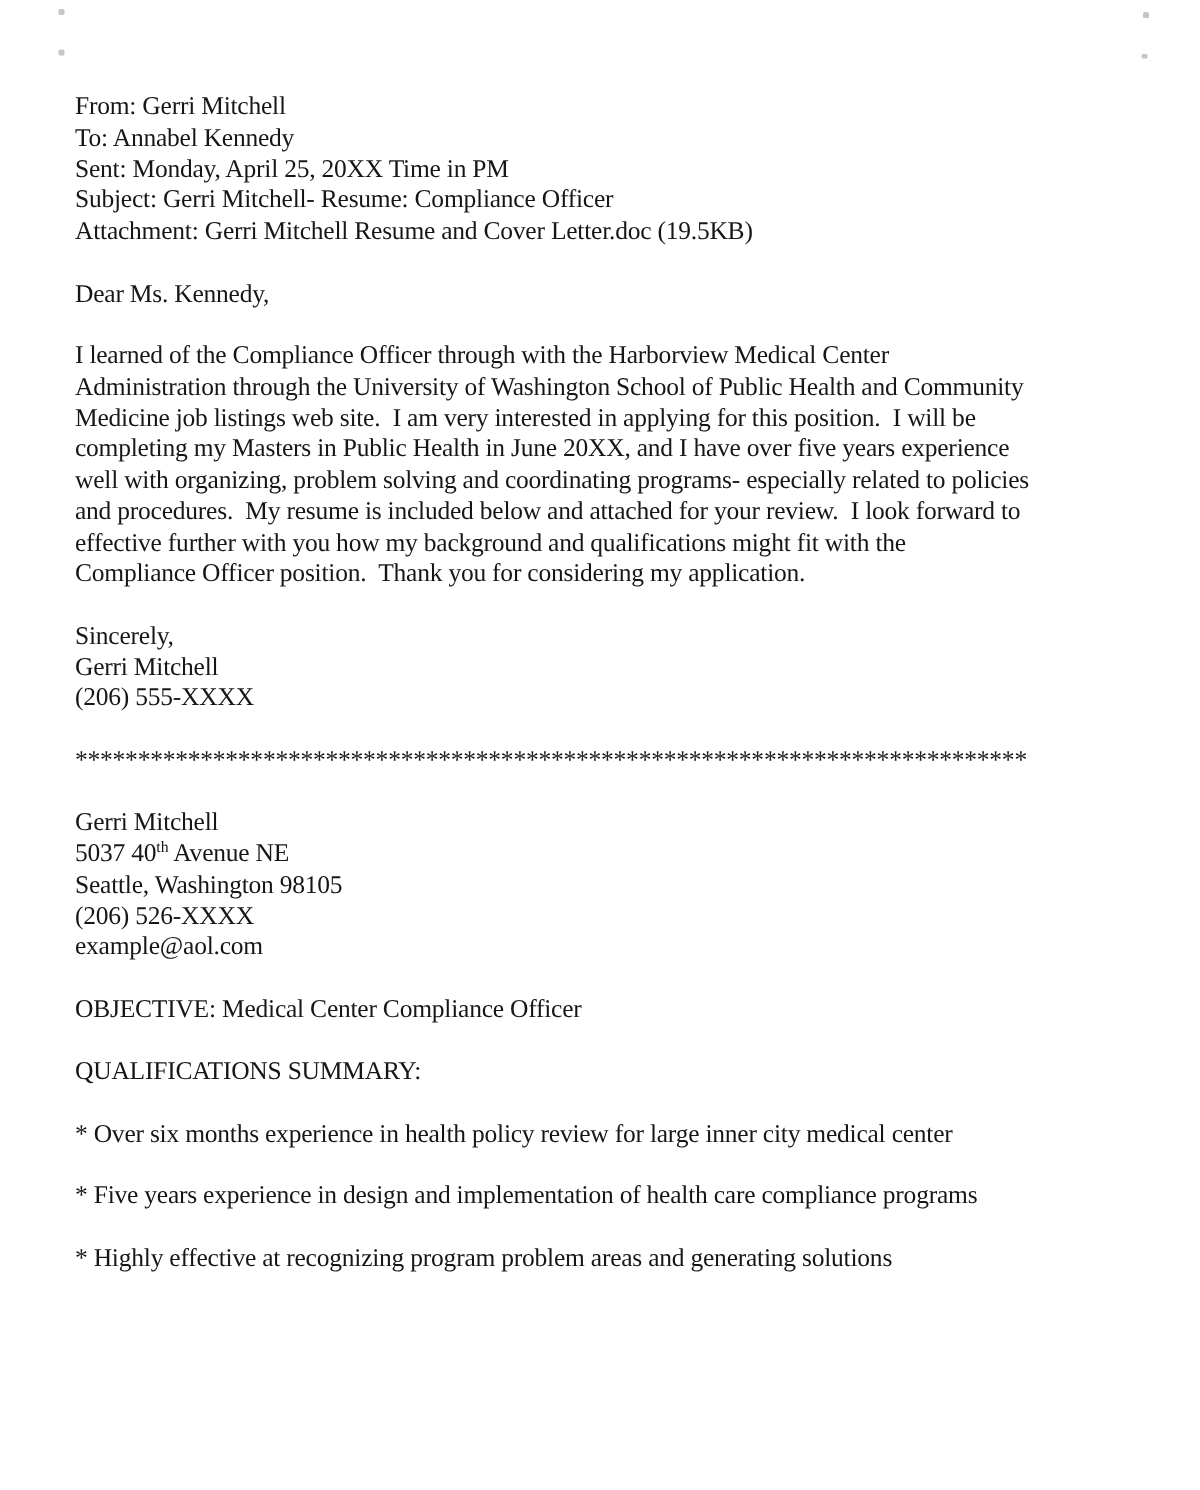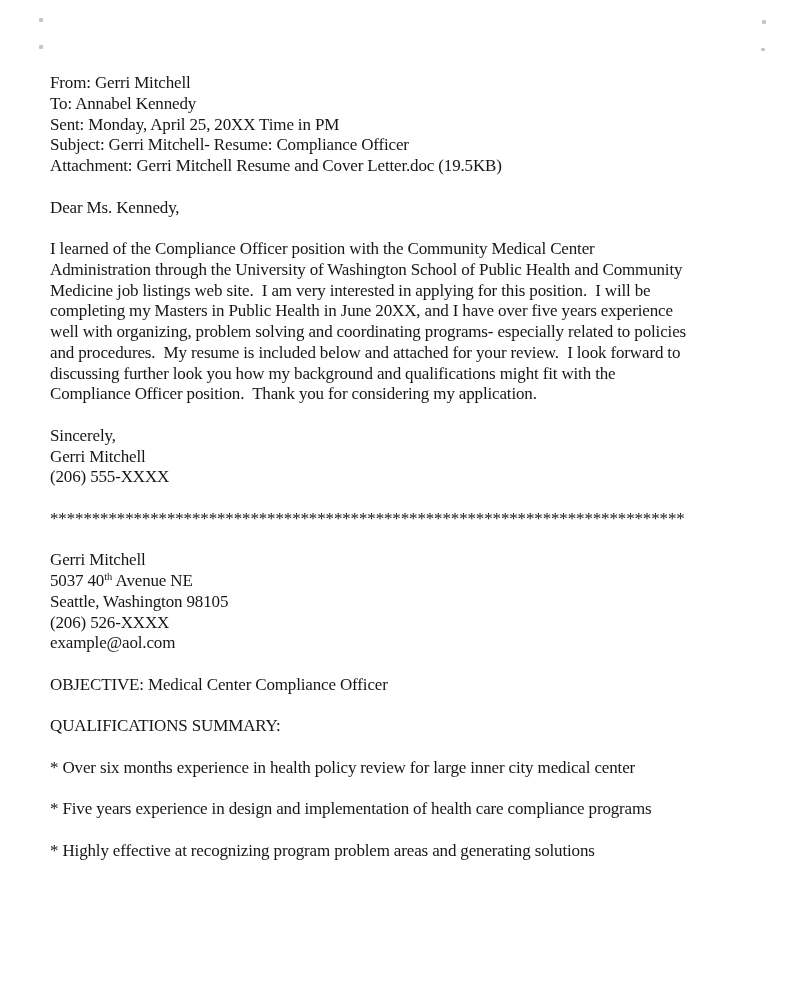--- a/index.html
+++ b/index.html
@@ -17,21 +17,20 @@
     box-sizing: border-box;
     width: 800px;
     height: 932px;
     padding: 61px 50px 0 50px;
     font-family: "Liberation Serif", "DejaVu Serif", serif;
     font-size: 17px;
     line-height: 20.75px;
     letter-spacing: -0.15px;
     color: #161616;
     position: relative;
-    margin-top: 12px;
   }
   .block {
     margin: 0 0 20.75px 0;
   }
   .line {
     white-space: pre-wrap;
   }
   .separator {
     white-space: nowrap;
     overflow: hidden;
@@ -70,27 +69,27 @@
     <div class="line">Sent: Monday, April 25, 20XX Time in PM</div>
     <div class="line">Subject: Gerri Mitchell- Resume: Compliance Officer</div>
     <div class="line">Attachment: Gerri Mitchell Resume and Cover Letter.doc (19.5KB)</div>
   </div>
 
   <div class="block">
     <div class="line">Dear Ms. Kennedy,</div>
   </div>
 
   <div class="block">
-      <div class="line">I learned of the Compliance Officer position with the Community Medical Center</div>
+      <div class="line">I learned of the Compliance Officer through with the Harborview Medical Center</div>
       <div class="line">Administration through the University of Washington School of Public Health and Community</div>
       <div class="line">Medicine job listings web site.  I am very interested in applying for this position.  I will be</div>
       <div class="line">completing my Masters in Public Health in June 20XX, and I have over five years experience</div>
       <div class="line">well with organizing, problem solving and coordinating programs- especially related to policies</div>
       <div class="line">and procedures.  My resume is included below and attached for your review.  I look forward to</div>
-      <div class="line">discussing further look you how my background and qualifications might fit with the</div>
+      <div class="line">effective further with you how my background and qualifications might fit with the</div>
       <div class="line">Compliance Officer position.  Thank you for considering my application.</div>
     </div>
 
   <div class="block">
     <div class="line">Sincerely,</div>
     <div class="line">Gerri Mitchell</div>
     <div class="line">(206) 555-XXXX</div>
   </div>
 
   <div class="block">

